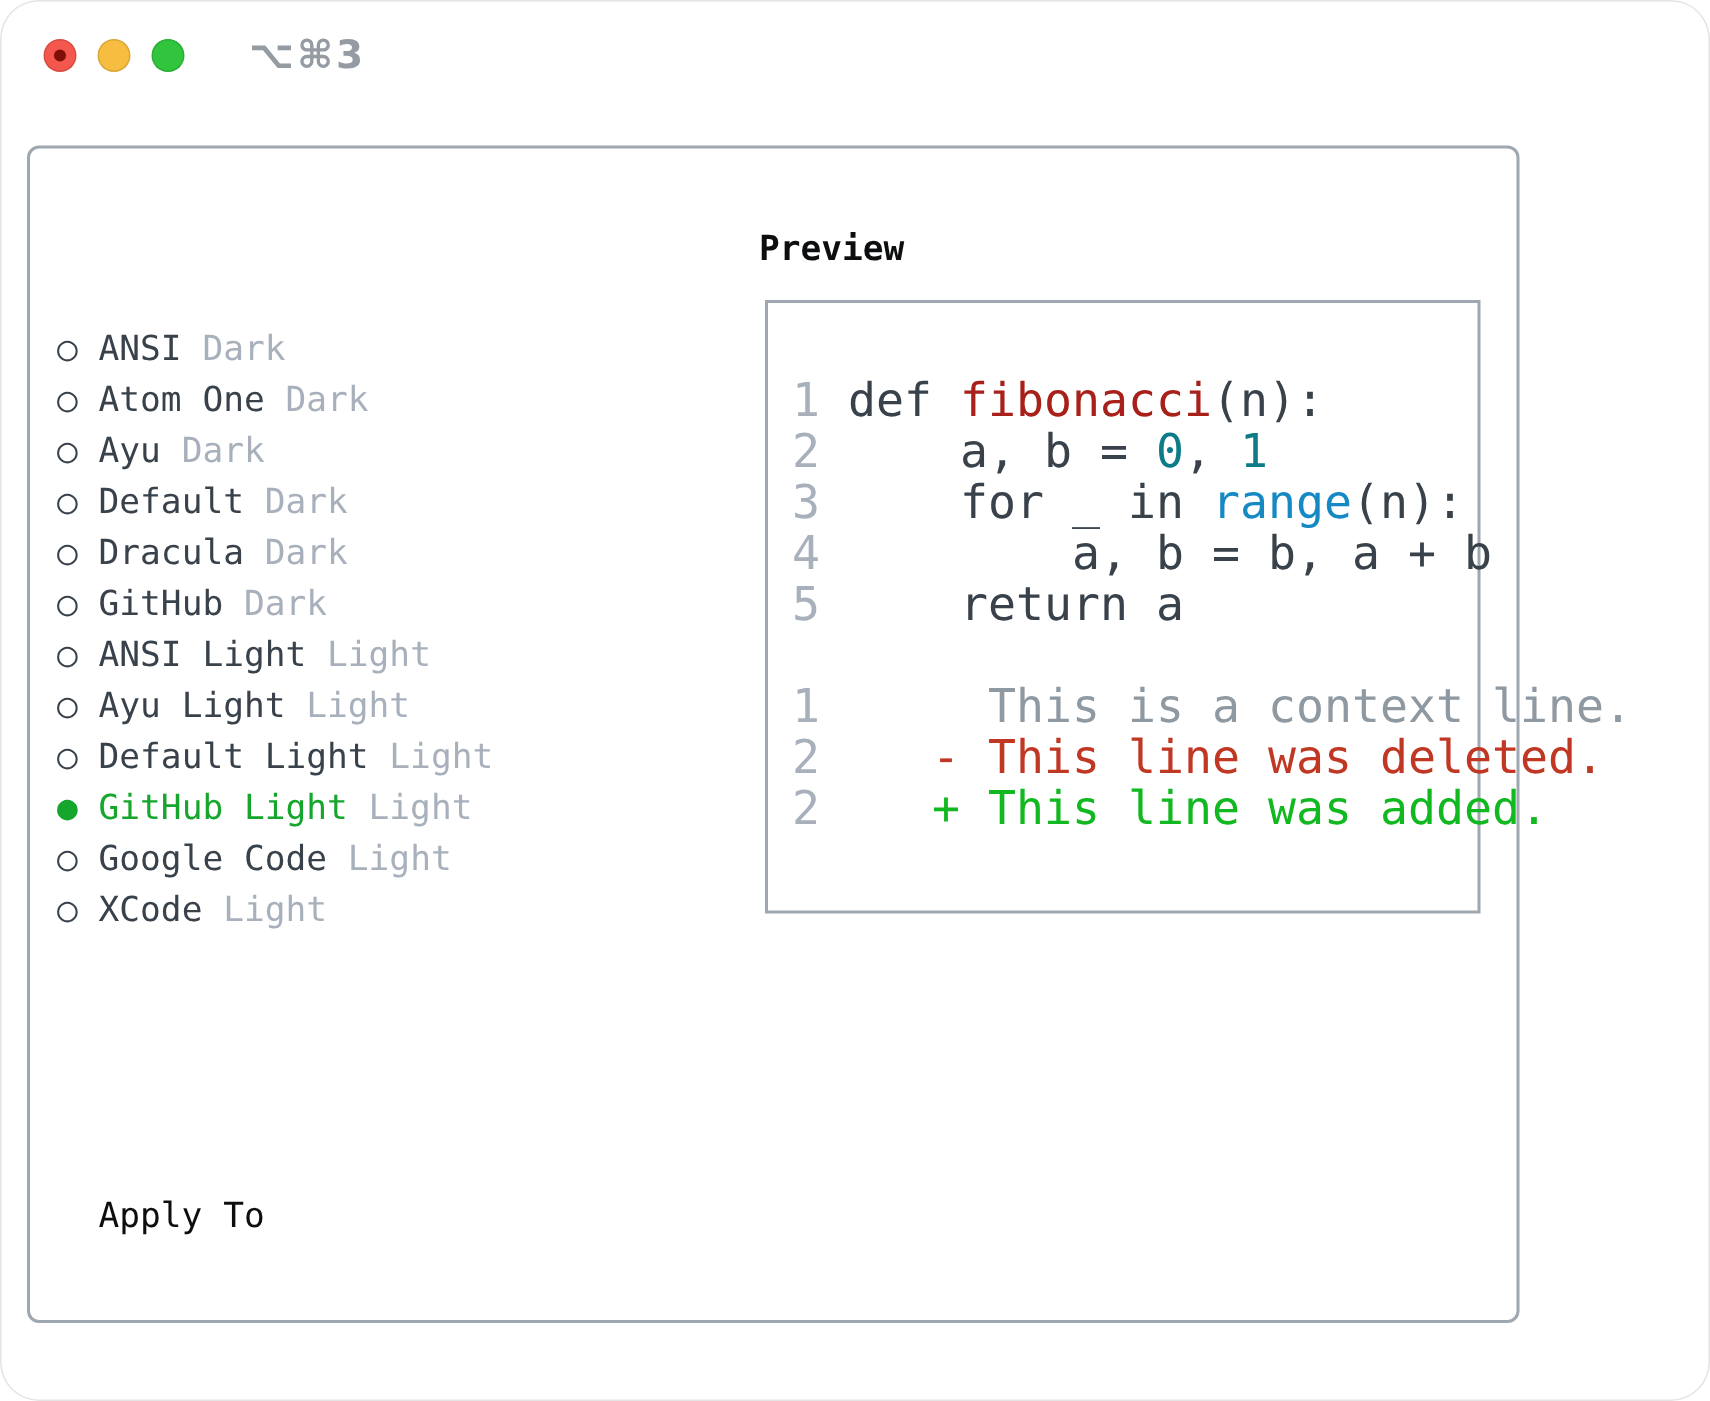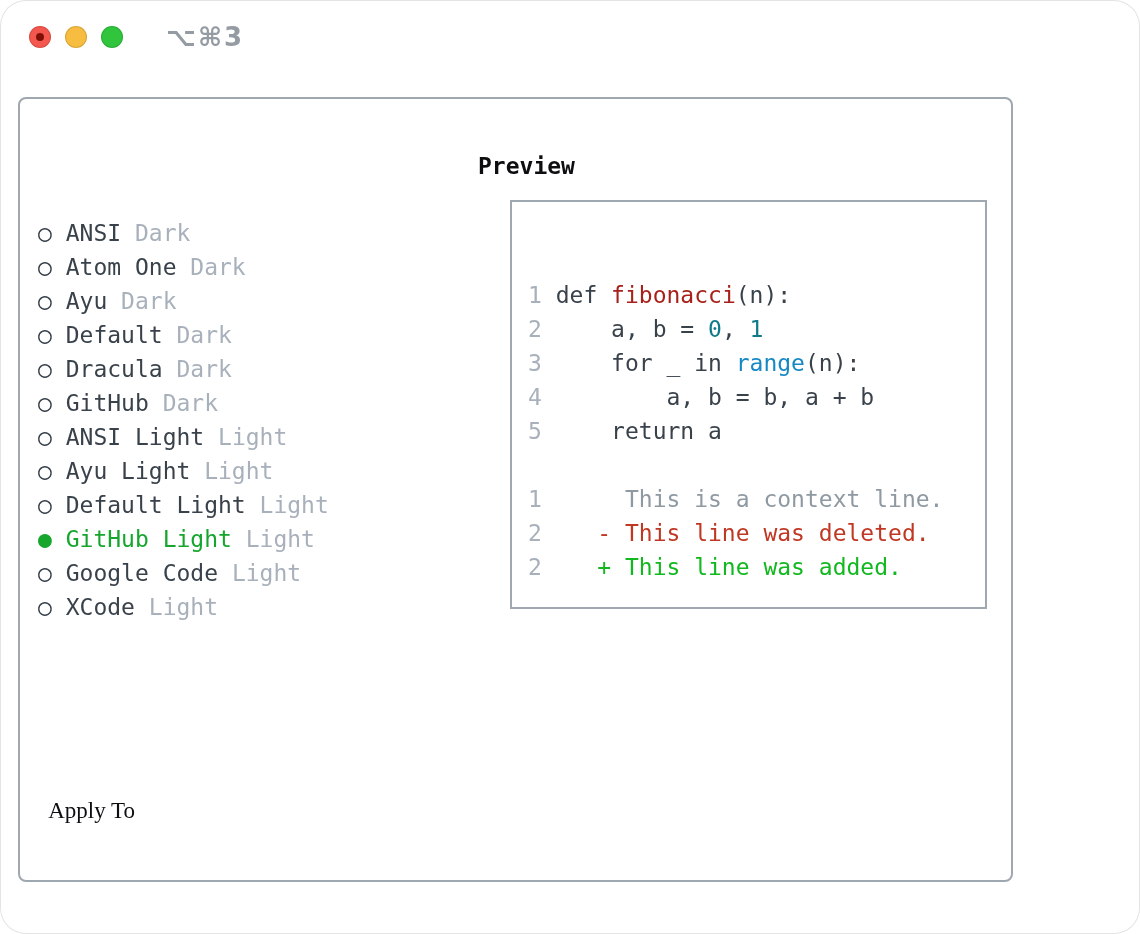--- a/index.html
+++ b/index.html
@@ -25,35 +25,35 @@
     position:absolute;left:18px;top:97px;width:995px;height:785px;
     border:2px solid var(--border);border-radius:8px;box-sizing:border-box;background:#fff;
   }
   
   #left-col{
     position:absolute;left:38px;top:148px;font-size:23px;line-height:34px;
     white-space:pre;color:var(--text-default);
   }
   .tline{height:34px;}
   .c-head{color:var(--text-primary);font-weight:bold;}
-  .c-black{color:var(--text-primary);font-family:Liberation Serif, serif;}
+  .c-black{color:var(--text-primary);}
   .c-text{color:var(--text-default);}
   .c-dim{color:var(--text-dim);margin-top:20px;}
   .c-green{color:var(--green);}
   
   #preview-title{
-    position:absolute;left:478px;top:149px;height:34px;line-height:34px;
+    position:absolute;left:506px;top:149px;height:34px;line-height:34px;
     font-size:23px;font-weight:bold;color:var(--text-primary);white-space:pre;
   }
   #preview-box{
     position:absolute;left:510px;top:200px;width:477px;height:409px;
     border:2px solid var(--border);box-sizing:border-box;background:#fff;
   }
   #preview-lines{
-    position:absolute;left:16px;top:48px;font-size:23px;line-height:34px;white-space:pre;margin-top:28px;
+    position:absolute;left:16px;top:48px;font-size:31px;line-height:34px;white-space:pre;
   }
   .pline{height:34px;}
   .lnum{color:var(--text-dim);}
 </style>
 </head>
 <body>
 
 <div id="window">
 
   <div class="traffic" id="btn-close">

